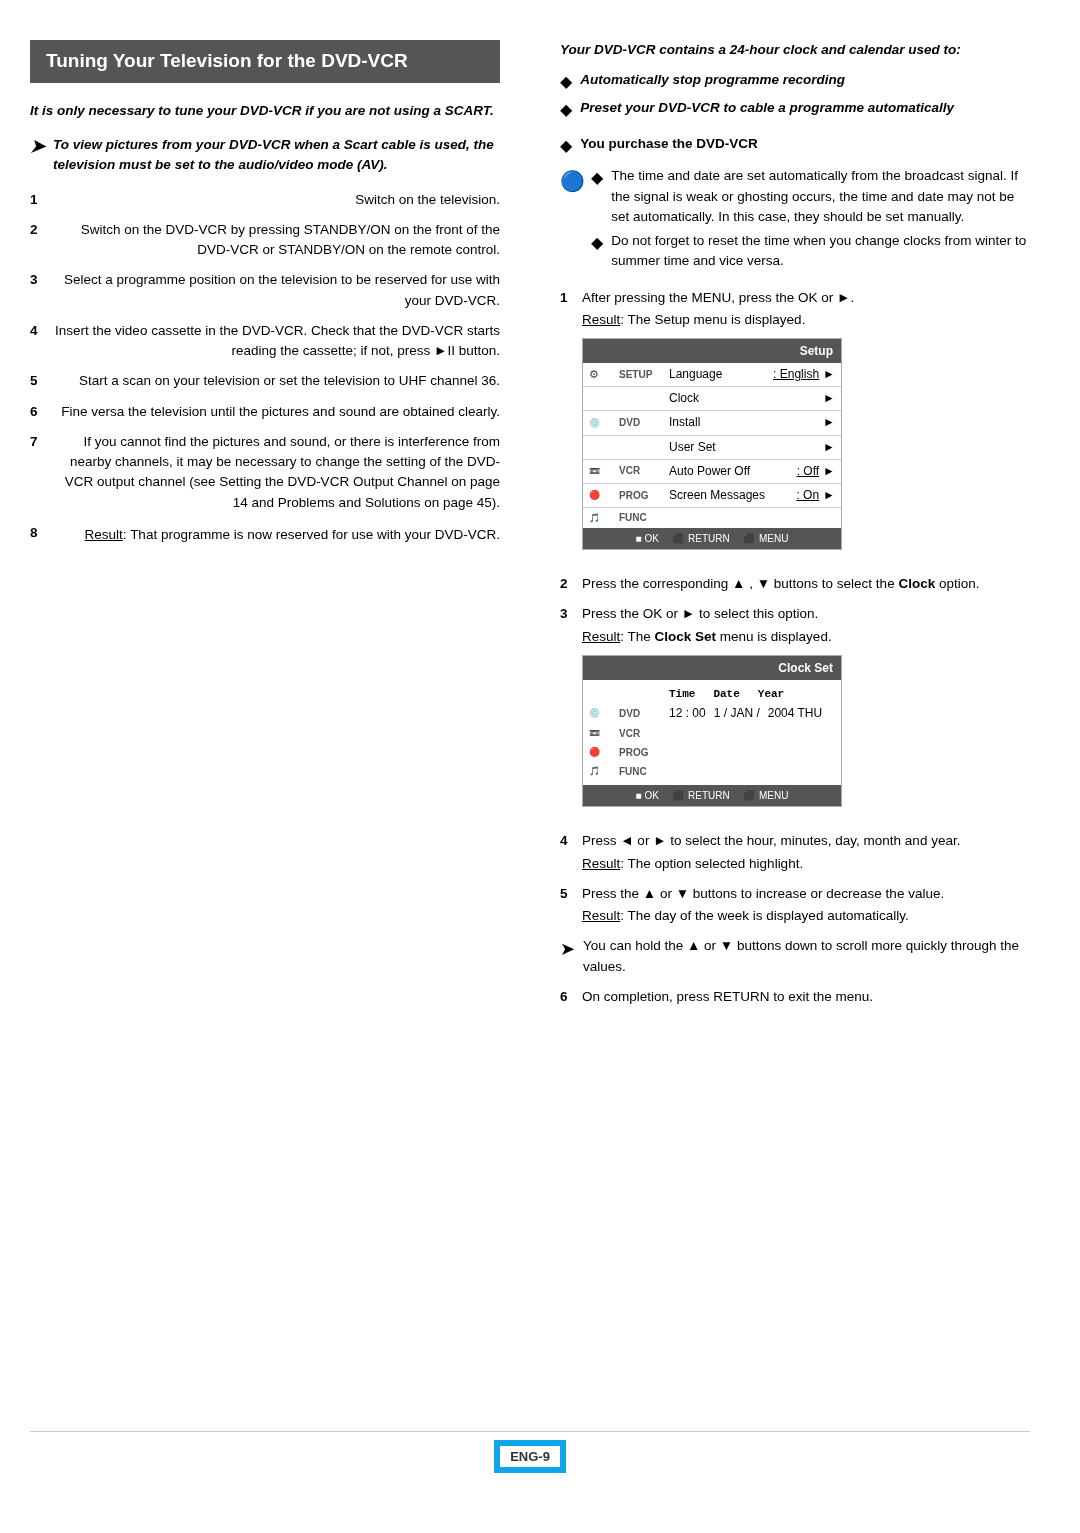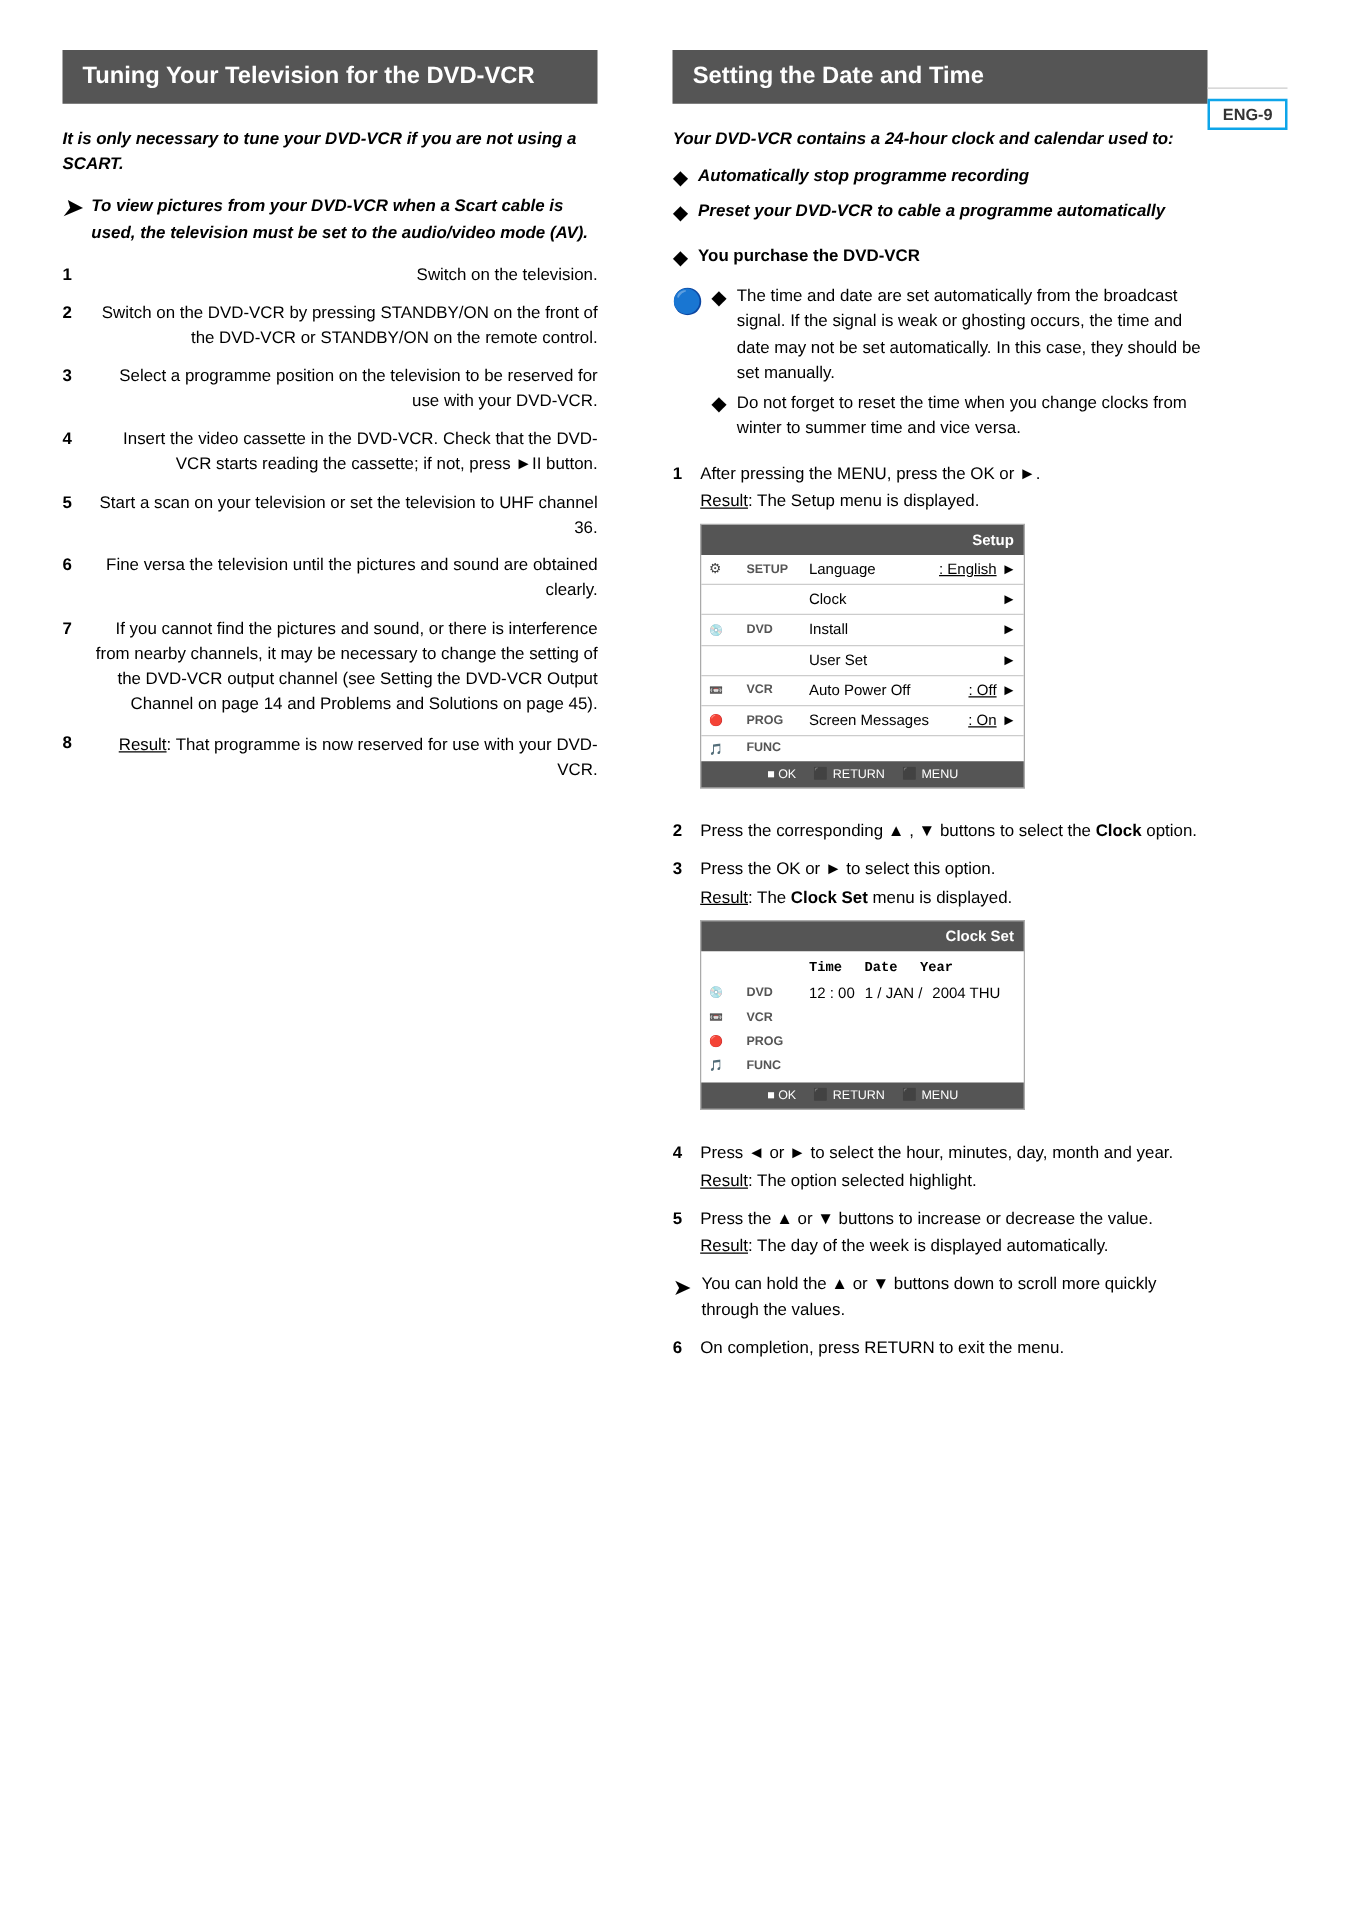--- a/index.html
+++ b/index.html
@@ -9,22 +9,23 @@
       background: #ffffff;
       font-family: Arial, Helvetica, sans-serif;
       font-size: 14px;
       color: #000;
       position: relative;
     }
 
     .page {
       width: 1080px;
       min-height: 1533px;
-      padding: 40px 50px 60px 50px;
-      display: flex;
+      padding: 40px 50px 60px 30px;
+      display: flex;
+      flex-direction: column;
     }
 
     .columns {
       display: flex;
       flex-direction: row;
       gap: 40px;
       flex: 1;
     }
 
     .left-col {
@@ -358,21 +359,21 @@
 
     .page-footer {
       text-align: center;
       margin-top: 30px;
       border-top: 1px solid #ccc;
       padding-top: 8px;
     }
 
     .page-footer .eng-label {
       display: inline-block;
-      border: 2px solid #0ea5e9;
+      border: 6px solid #0ea5e9;
       padding: 3px 10px;
       font-weight: bold;
       font-size: 13px;
       color: #333;
     }
 
     .bold { font-weight: bold; }
     .underline { text-decoration: underline; }
   </style>
 </head>
@@ -430,23 +431,20 @@
             <span class="result-line">
               <span class="result-label underline">Result</span>:
               <span>That programme is now reserved for use with your DVD-VCR.</span>
             </span>
           </span>
         </li>
       </ol>
     </div>
 
     <div class="right-col">
-      <div class="section-header">
-        <span>Setting the Date and Time</span>
-      </div>
 
       <p class="intro-bold-italic">
         <span>Your DVD-VCR contains a 24-hour clock and calendar used to:</span>
       </p>
 
       <ul class="bullet-list">
         <li>
           <span class="bullet">◆</span>
           <span class="bullet-text">
             <em>Automatically stop programme recording</em>

